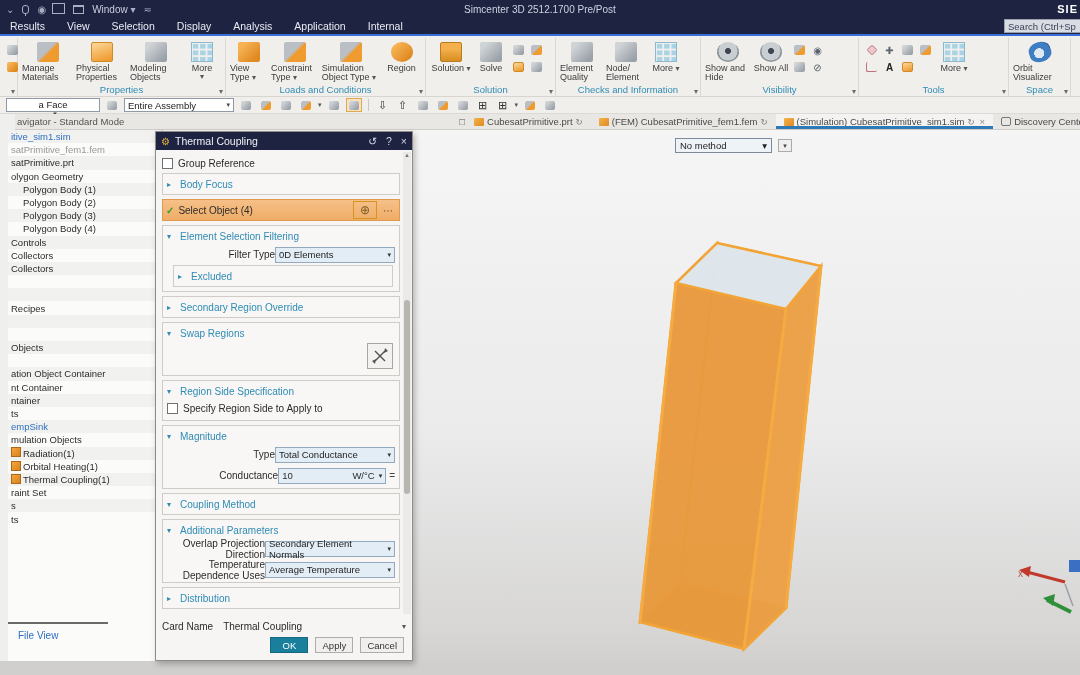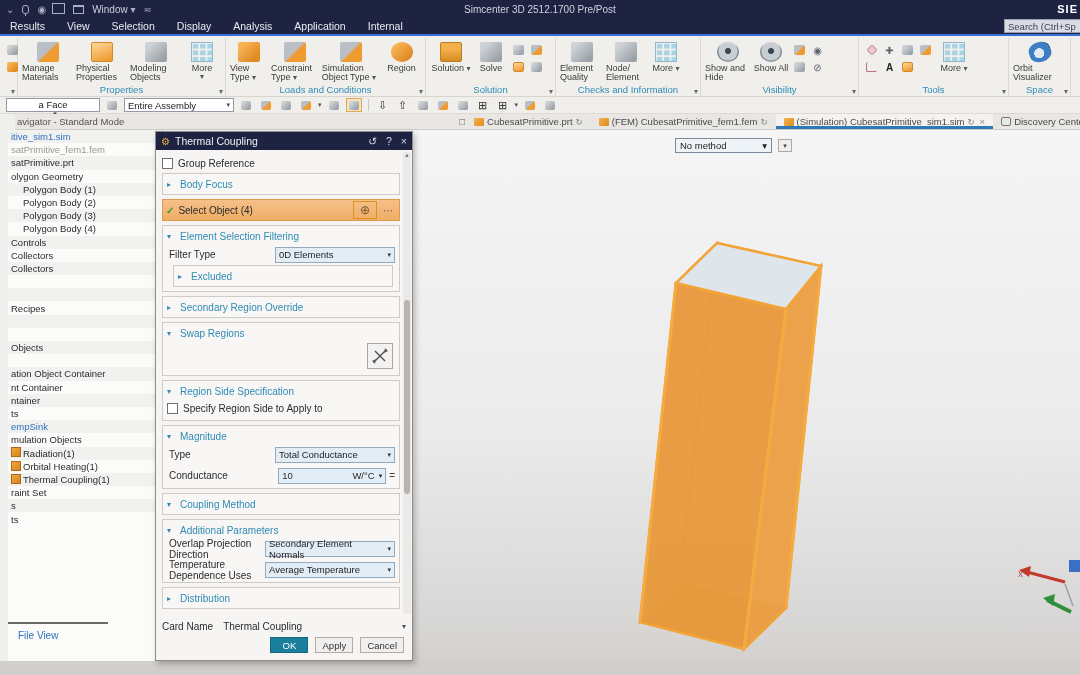--- a/index.html
+++ b/index.html
@@ -105,21 +105,21 @@
   .gbox { border:1px solid #cfccc8; background:#f8f7f5; margin-bottom:4px; padding:2px 4px; }
   .gbox.sub { margin:0 2px 2px 6px; }
   .ghead { display:flex; align-items:center; gap:5px; height:16px; color:#2e8bb5; font-size:10px; cursor:pointer; }
   .ghead .tri { font-size:8px; width:8px; color:#2e8bb5; }
   .selrow { margin:2px 0 4px 0; height:22px; background:linear-gradient(180deg,#f6c089,#efad66); border:1px solid #e09a4d; display:flex; align-items:center; padding:0 3px; gap:4px; font-size:10px; color:#2b2b2b; }
   .selrow .ck { color:#2f9e2f; font-weight:bold; }
   .selrow .spacer { flex:1; }
   .xhair-btn { width:24px; height:18px; border:1px solid #d8941f; display:flex; align-items:center; justify-content:center; color:#7c5a23; font-size:12px; cursor:pointer; }
   .dots-btn { color:#6b5330; letter-spacing:1px; cursor:pointer; padding:0 2px; }
   .fieldrow { display:flex; align-items:center; height:21px; font-size:10px; color:#2b2b2b; padding-left:2px; }
-  .fieldrow .flabel { flex:1; }
+  .fieldrow .flabel { flex:1;text-align:right; }
   .combo { width:120px; height:16px; background:#e3edf6; border:1px solid #93a9bd; display:flex; align-items:center; justify-content:space-between; padding:0 3px; font-size:9.5px; color:#1d1d1d; cursor:pointer; flex:none; }
   .combo .caret { font-size:7px; color:#333; margin-left:3px; }
   .combo.wide { width:130px; }
   .valbox { width:108px; height:16px; background:#e3edf6; border:1px solid #93a9bd; display:flex; align-items:center; padding:0 3px; font-size:9.5px; flex:none; }
   .valbox .num { flex:1; }
   .valbox .unit { margin-right:4px; }
   .eq { margin-left:3px; color:#444; font-size:10px; }
   .swapbtn { margin:2px 2px 4px auto; width:26px; height:26px; border:1px solid #a9a6a2; background:#f3f2f0; display:flex; align-items:center; justify-content:center; cursor:pointer; }
   .swapbtn svg { display:block; }
   .dlg-footer { flex:none; padding:2px 6px; }

